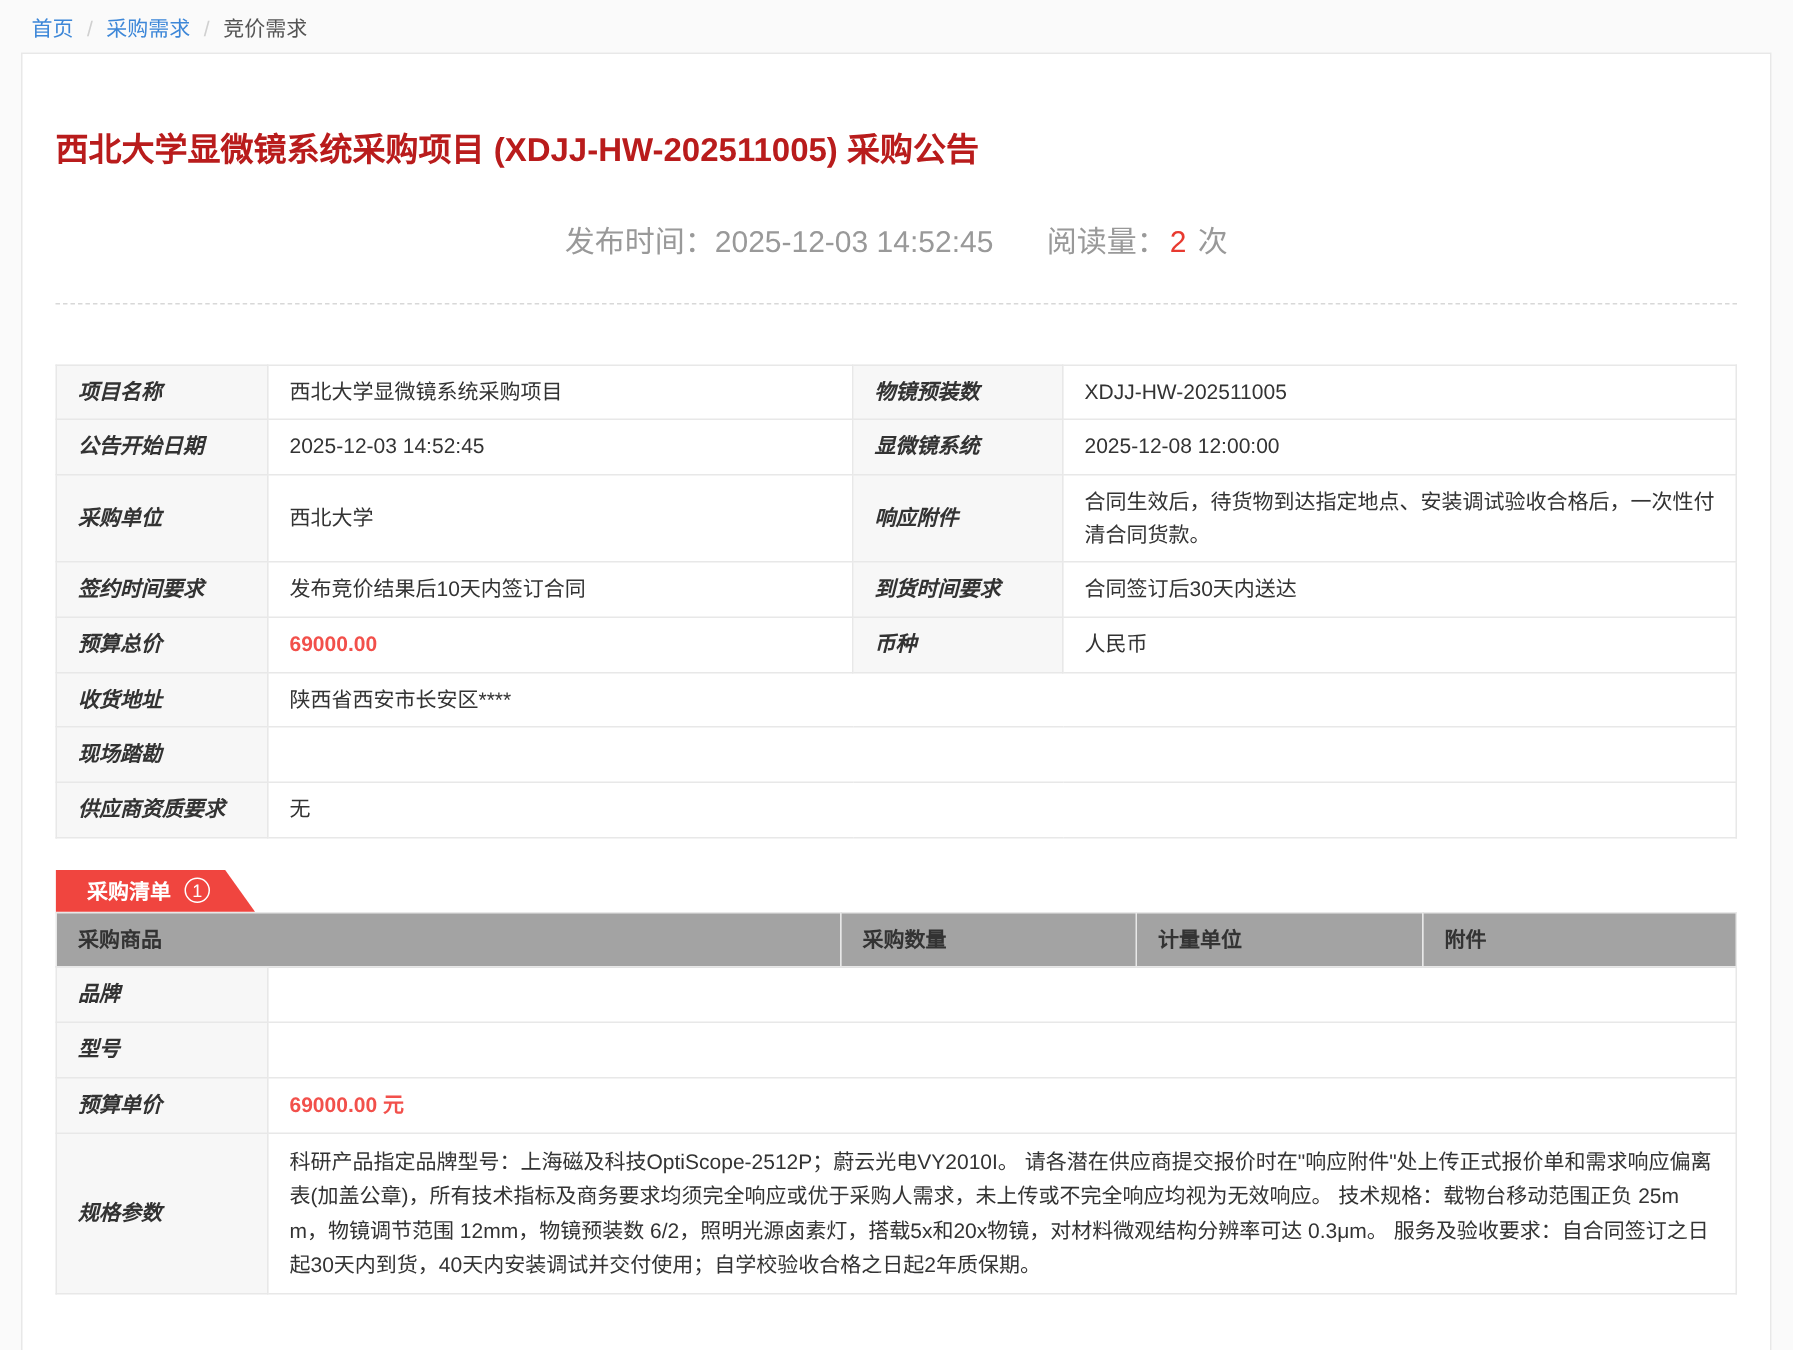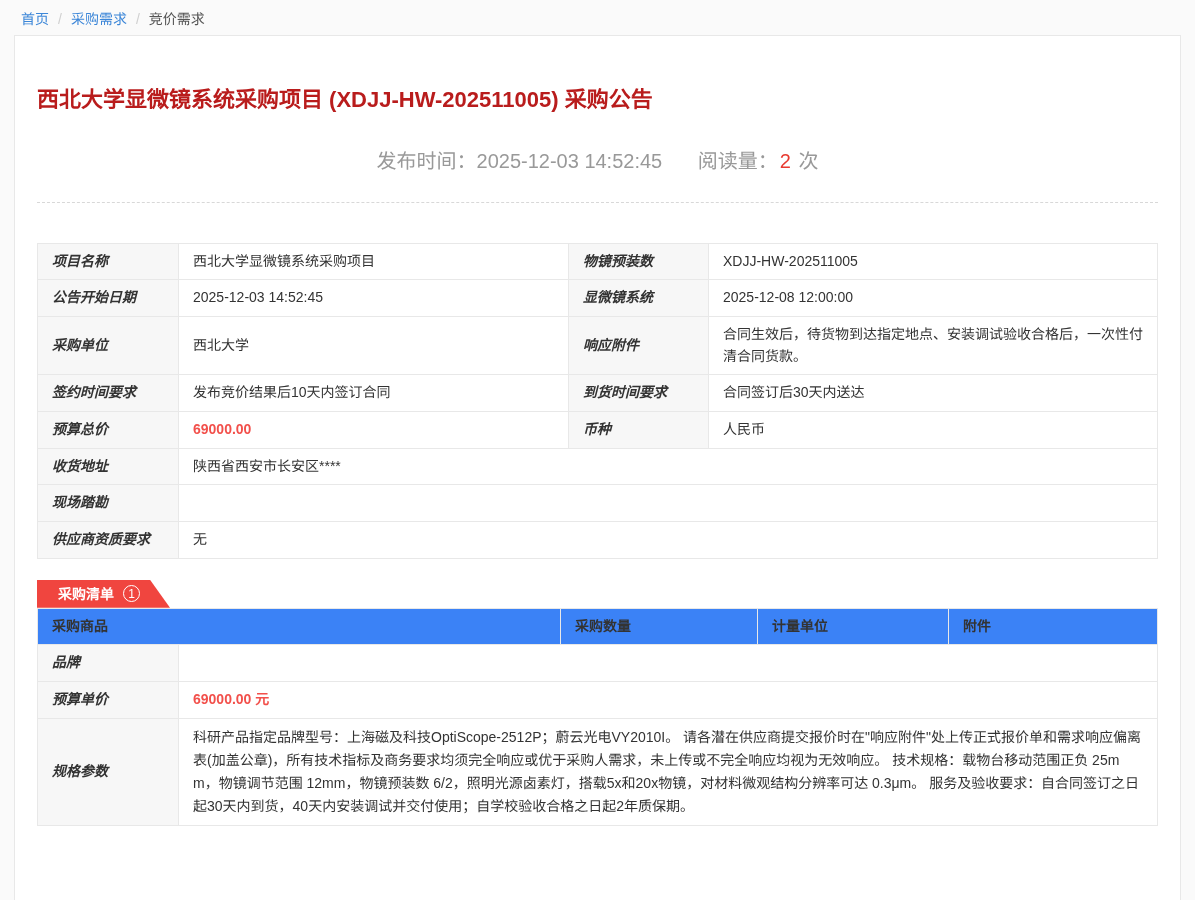--- a/index.html
+++ b/index.html
@@ -49,21 +49,21 @@
     display:inline-block;position:relative;margin:21px 0 0;
     background:var(--red);color:#fff;font-weight:bold;font-size:14px;
     padding:5px 30px 5px 21px;line-height:17px;
     clip-path:polygon(0 0,calc(100% - 20px) 0,100% 100%,0 100%);
   }
   .count-badge{
     display:inline-block;width:17px;height:17px;line-height:16px;
     border:1px solid #fff;border-radius:50%;text-align:center;
     font-size:12px;font-weight:normal;margin-left:9px;vertical-align:1px;
   }
-  .goods-table th{background:#3b82f6;font-weight:bold;border:1px solid var(--border);}
+  .goods-table th{background:#a3a3a3;font-weight:bold;border:1px solid var(--border);}
   .goods-table a{color:var(--blue);text-decoration:none;cursor:pointer;}
   .detail-table{margin-top:-1px;}
   .detail-table td{height:34px;}
   .detail-table td.spec{line-height:1.65;}
 </style>
 </head>
 <body>
 
 <div class="breadcrumb">
   <a>首页</a><span class="sep">/</span><a>采购需求</a><span class="sep">/</span><span class="current">竞价需求</span>
@@ -160,20 +160,24 @@
     <colgroup>
         <col style="width:141px">
         <col>
       </colgroup>
     <tbody>
         <tr>
       <td class="lbl">品牌</td>
       <td></td>
     </tr>
     <tr>
+      <td class="lbl">型号</td>
+      <td></td>
+    </tr>
+    <tr>
       <td class="lbl">预算单价</td>
       <td class="price-red">69000.00 元</td>
     </tr>
     <tr>
       <td class="lbl">规格参数</td>
       <td class="spec">科研产品指定品牌型号：上海磁及科技OptiScope-2512P；蔚云光电VY2010I。 请各潜在供应商提交报价时在"响应附件"处上传正式报价单和需求响应偏离表(加盖公章)，所有技术指标及商务要求均须完全响应或优于采购人需求，未上传或不完全响应均视为无效响应。 技术规格：载物台移动范围正负 25mm，物镜调节范围 12mm，物镜预装数 6/2，照明光源卤素灯，搭载5x和20x物镜，对材料微观结构分辨率可达 0.3μm。 服务及验收要求：自合同签订之日起30天内到货，40天内安装调试并交付使用；自学校验收合格之日起2年质保期。</td>
     </tr>
 
   </tbody>
     </table>

